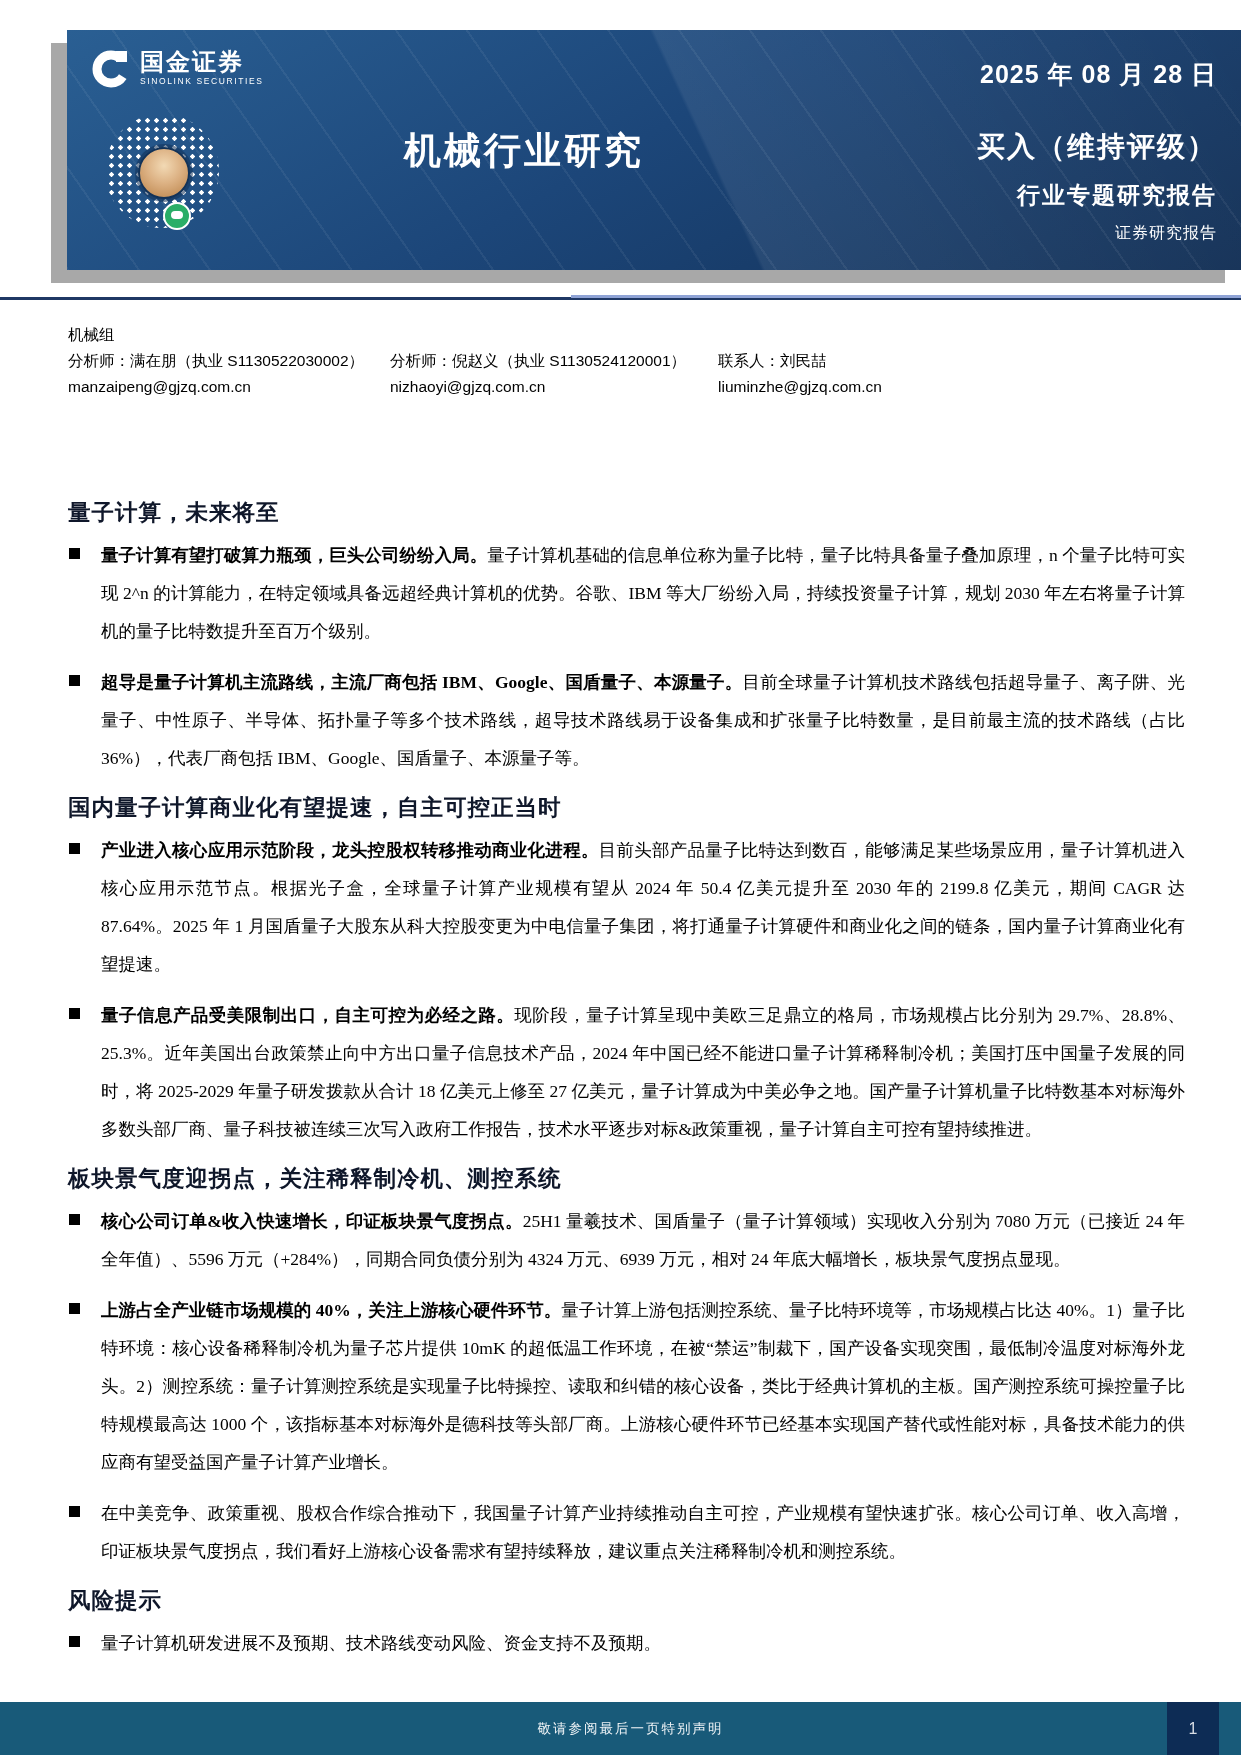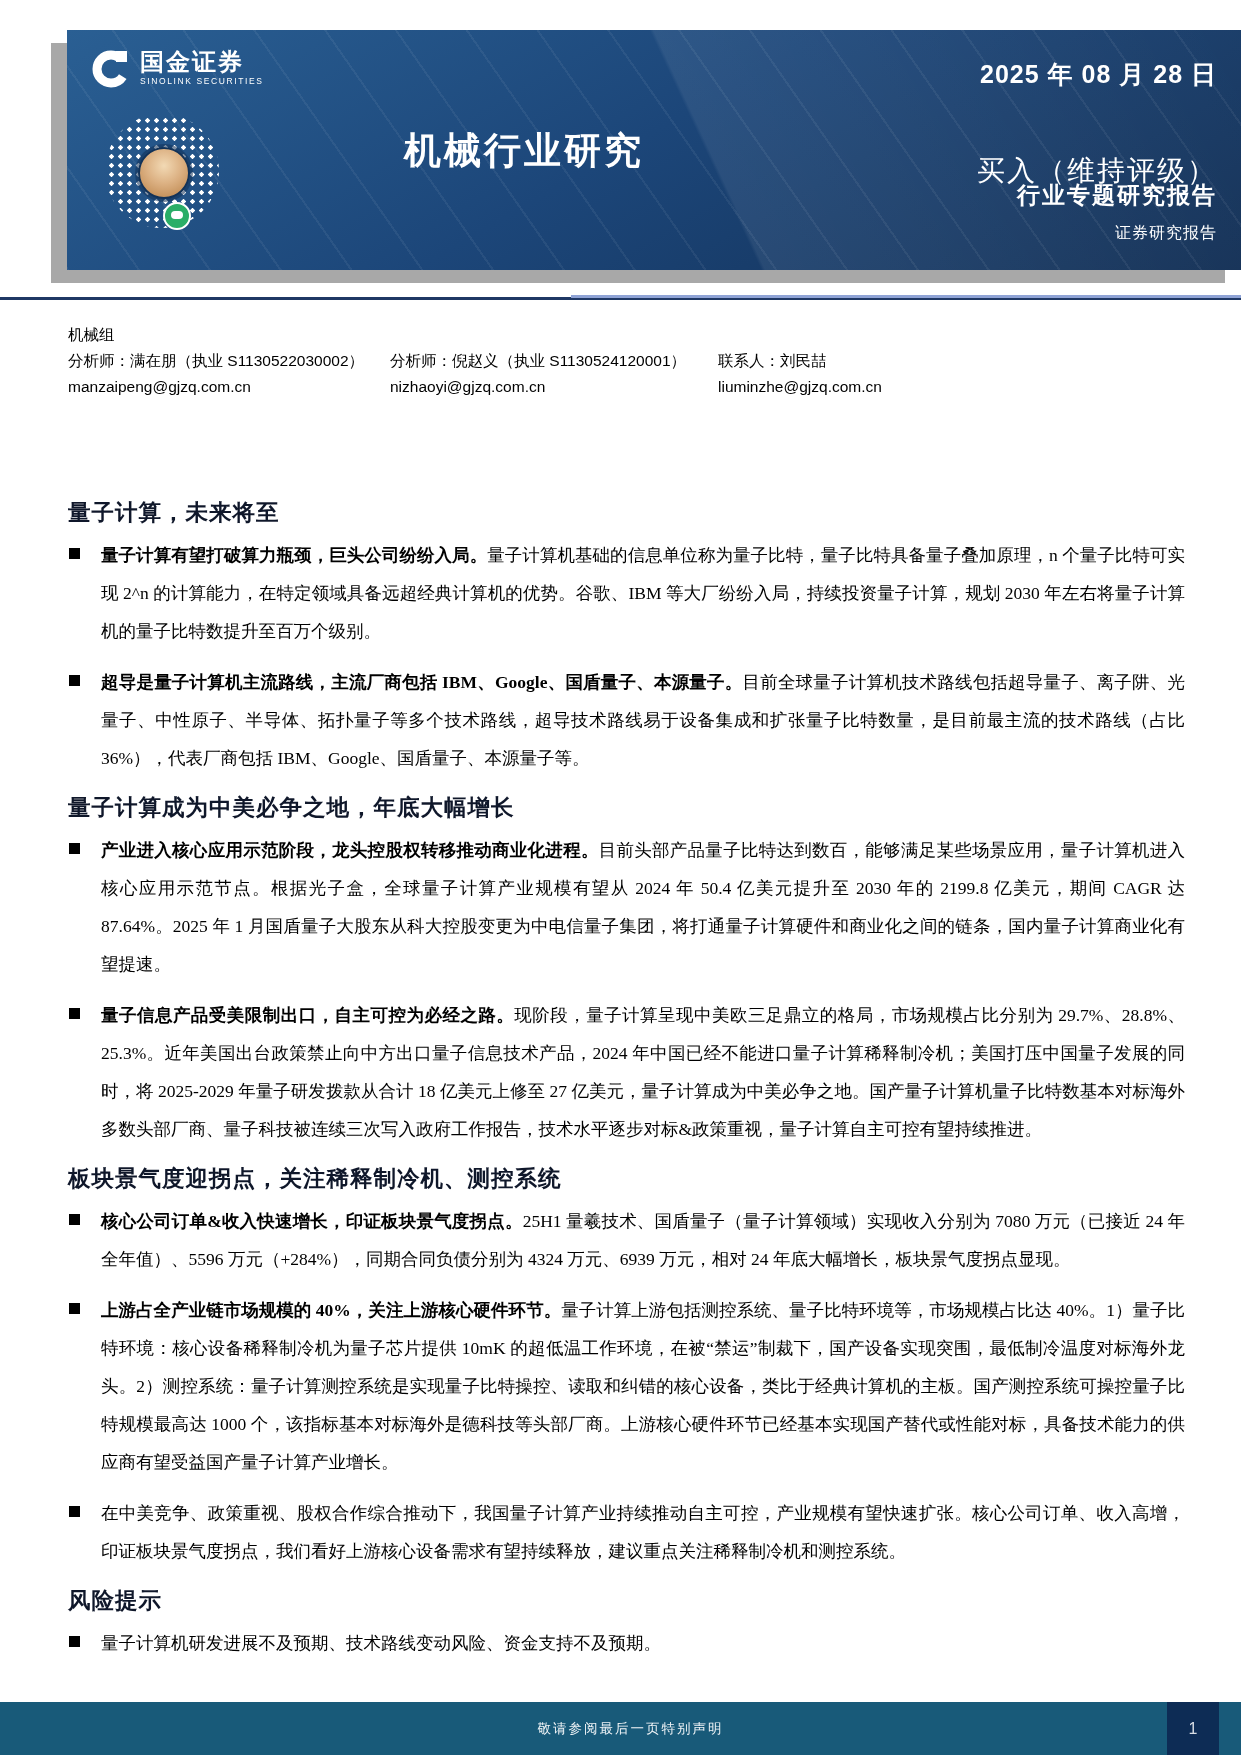--- a/index.html
+++ b/index.html
@@ -25,21 +25,21 @@
       background:radial-gradient(circle at 50% 35%,#f2d9b4 0%,#dcb183 45%,#b98147 100%);
       border:2px solid #123258;box-shadow:0 0 0 3px rgba(18,50,88,.55);}
   .qr-green{position:absolute;left:58px;bottom:-2px;width:24px;height:24px;border-radius:50%;
       background:#2aae67;border:2px solid #fff;}
   .qr-green:after{content:"";position:absolute;left:6px;top:7px;width:12px;height:8px;border-radius:6px;background:#fff;}
   .banner-title{position:absolute;left:0;right:260px;top:96px;text-align:center;color:#fff;
       font-family:"Liberation Sans",sans-serif;font-weight:900;font-size:37px;letter-spacing:3px;}
   .hdate{position:absolute;right:24px;top:28px;color:#fff;font-family:"Liberation Sans",sans-serif;
       font-weight:bold;font-size:25px;letter-spacing:1px;}
   .rating{position:absolute;right:24px;top:98px;color:#fff;font-family:"Liberation Sans",sans-serif;
-      font-weight:normal;font-size:28px;letter-spacing:2px;margin-top:24px;}
+      font-weight:bold;font-size:28px;letter-spacing:2px;}
   .series{position:absolute;right:24px;top:150px;color:#fff;font-family:"Liberation Sans",sans-serif;
       font-weight:bold;font-size:23px;letter-spacing:2px;}
   .category{position:absolute;right:24px;top:193px;color:#fff;font-family:"Liberation Sans",sans-serif;
       font-size:16px;letter-spacing:1px;}
 
   
   .divider{position:absolute;left:0;right:0;top:295px;height:6px;}
   .divider-base{position:absolute;left:0;right:0;top:2px;height:3px;background:#1f3864;}
   .divider-accent{position:absolute;left:46%;right:0;top:0;height:3px;background:#8fa3d6;}
 
@@ -128,21 +128,21 @@
         <span class="sq"></span>
         <p class="btext"><b>量子计算有望打破算力瓶颈，巨头公司纷纷入局。</b><span>量子计算机基础的信息单位称为量子比特，量子比特具备量子叠加原理，n 个量子比特可实现 2^n 的计算能力，在特定领域具备远超经典计算机的优势。谷歌、IBM 等大厂纷纷入局，持续投资量子计算，规划 2030 年左右将量子计算机的量子比特数提升至百万个级别。</span></p>
       </div>
       <div class="bullet">
         <span class="sq"></span>
         <p class="btext"><b>超导是量子计算机主流路线，主流厂商包括 IBM、Google、国盾量子、本源量子。</b><span>目前全球量子计算机技术路线包括超导量子、离子阱、光量子、中性原子、半导体、拓扑量子等多个技术路线，超导技术路线易于设备集成和扩张量子比特数量，是目前最主流的技术路线（占比 36%），代表厂商包括 IBM、Google、国盾量子、本源量子等。</span></p>
       </div>
     </section>
 
     <section>
-      <h2 class="sec">量子计算成为中美必争之地，年底大幅增长</h2>
+      <h2 class="sec">国内量子计算商业化有望提速，自主可控正当时</h2>
       <div class="bullet">
         <span class="sq"></span>
         <p class="btext"><b>产业进入核心应用示范阶段，龙头控股权转移推动商业化进程。</b><span>目前头部产品量子比特达到数百，能够满足某些场景应用，量子计算机进入核心应用示范节点。根据光子盒，全球量子计算产业规模有望从 2024 年 50.4 亿美元提升至 2030 年的 2199.8 亿美元，期间 CAGR 达 87.64%。2025 年 1 月国盾量子大股东从科大控股变更为中电信量子集团，将打通量子计算硬件和商业化之间的链条，国内量子计算商业化有望提速。</span></p>
       </div>
       <div class="bullet">
         <span class="sq"></span>
         <p class="btext"><b>量子信息产品受美限制出口，自主可控为必经之路。</b><span>现阶段，量子计算呈现中美欧三足鼎立的格局，市场规模占比分别为 29.7%、28.8%、25.3%。近年美国出台政策禁止向中方出口量子信息技术产品，2024 年中国已经不能进口量子计算稀释制冷机；美国打压中国量子发展的同时，将 2025-2029 年量子研发拨款从合计 18 亿美元上修至 27 亿美元，量子计算成为中美必争之地。国产量子计算机量子比特数基本对标海外多数头部厂商、量子科技被连续三次写入政府工作报告，技术水平逐步对标&amp;政策重视，量子计算自主可控有望持续推进。</span></p>
       </div>
     </section>
 

